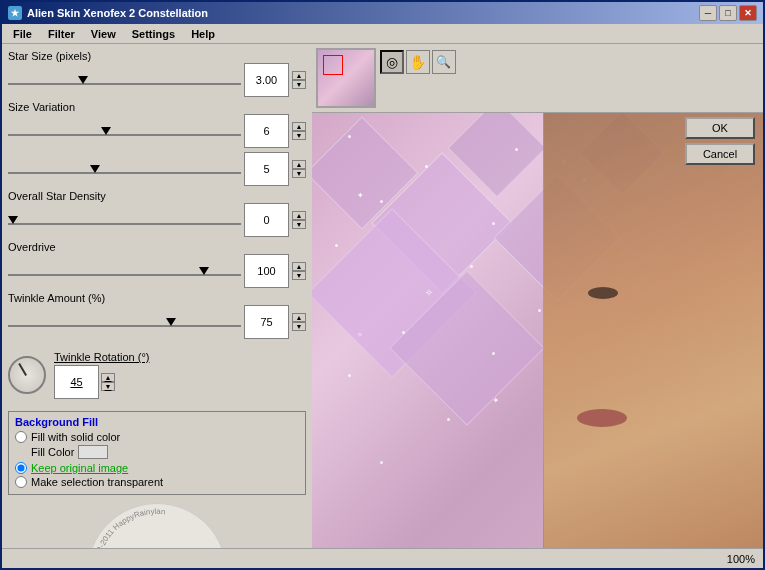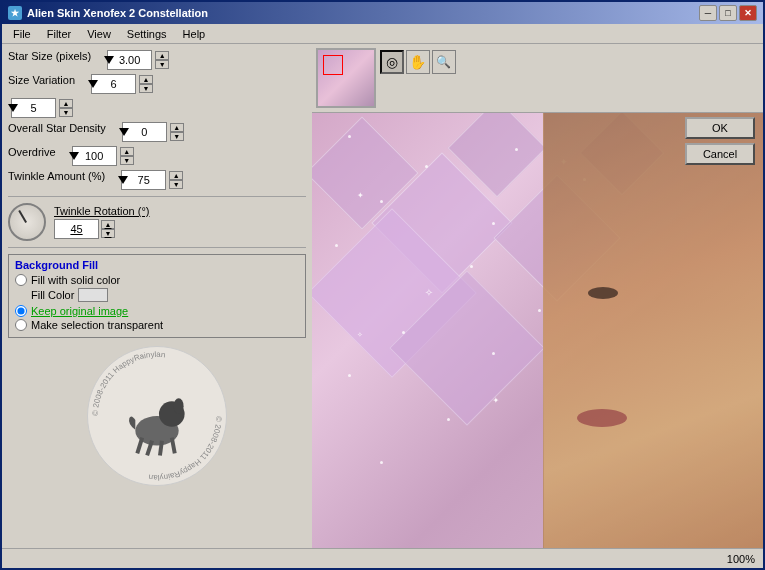--- a/index.html
+++ b/index.html
@@ -76,20 +76,21 @@
     
     .menu-bar {
       background: #d4d0c8;
       border-bottom: 1px solid #a0a0a0;
       padding: 6px 4px;
       display: flex;
       gap: 2px;
       flex-shrink: 0;
       height: 20px;
       align-items: center;
+      font-weight: bold;
     }
 
     .menu-item {
       padding: 1px 6px;
       cursor: pointer;
       border: 1px solid transparent;
       font-size: 11px;
     }
 
     
@@ -107,38 +108,38 @@
       padding: 6px;
       display: flex;
       flex-direction: column;
       gap: 4px;
       background: #d4d0c8;
     }
 
     
     .slider-row {
       display: flex;
-      flex-direction: row;
-      gap: 13px;
+      flex-direction: column;
+      gap: 1px;
     }
 
     .slider-label {
       font-size: 11px;
       color: #000;
     }
 
     .slider-controls {
       display: flex;
       align-items: center;
       gap: 3px;
     }
 
     .value-box {
       width: 45px;
-      height: 20px;
+      height: 34px;
       border: 1px solid #808080;
       background: white;
       text-align: center;
       font-size: 11px;
       display: flex;
       align-items: center;
       justify-content: center;
     }
 
     .spin-buttons {

